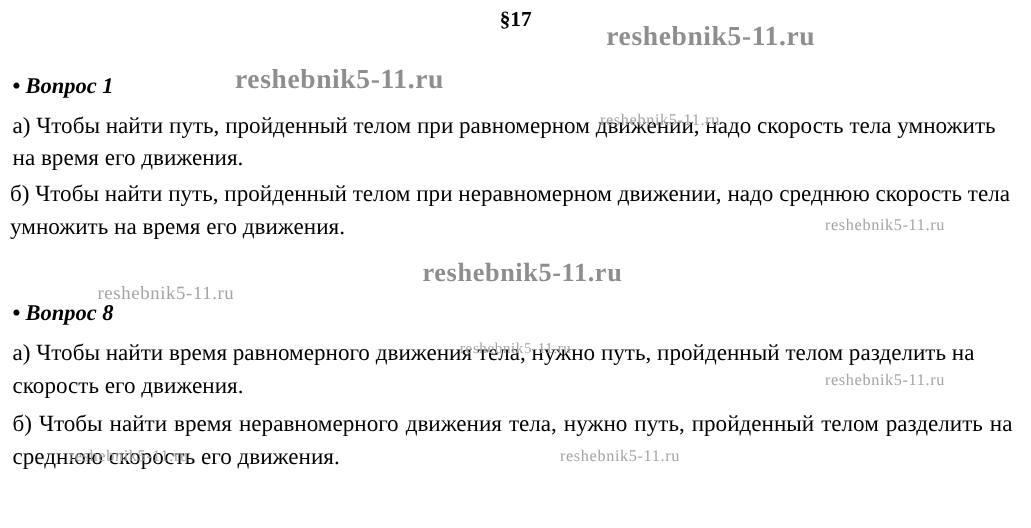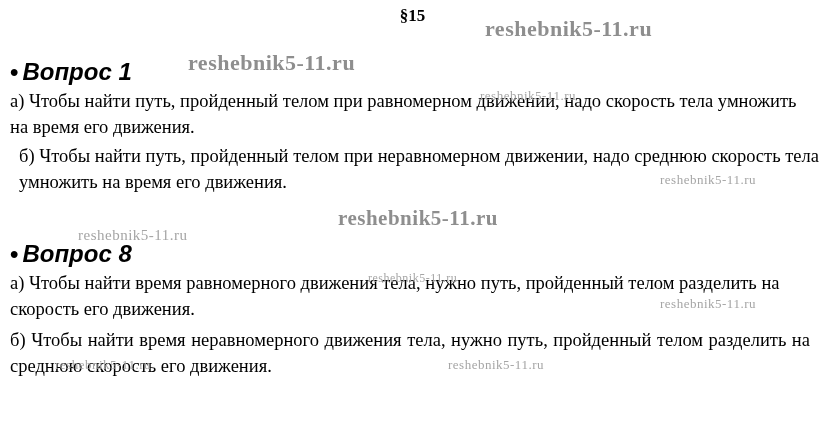--- a/index.html
+++ b/index.html
@@ -21,24 +21,24 @@
     top: 6px;
     left: 0;
     width: 825px;
     text-align: center;
     font-family: "Liberation Serif", serif;
     font-weight: bold;
     font-size: 17px;
   }
   .q-head {
     position: absolute;
-    font-family: Liberation Sans, sans-serif;
+    font-family: Liberation Serif, serif;
     font-weight: bold;
     font-style: italic;
-    font-size: 24px;
+    font-size: 18px;
     white-space: nowrap;
   }
   .q-bullet {
     font-style: normal;
     font-weight: bold;
     margin-right: 4px;
   }
   .para {
     position: absolute;
     font-family: "Liberation Serif", serif;
@@ -62,29 +62,29 @@
   .wm.light {
     color: #a5a5a5;
     font-weight: normal;
   }
 </style>
 </head>
 <body>
 
 <div id="page">
 
-  <div class="section-title">§15</div>
+  <div class="section-title">§17</div>
 
   <div class="q-head" style="top:58px; left:10px;">
     <span class="q-bullet">•</span><span>Вопрос 1</span>
   </div>
 
   <div class="para nojust" style="top:88px; left:10px; width:800px;">а) Чтобы найти путь, пройденный телом при равномерном движении, надо скорость тела умножить на время его движения.</div>
 
-  <div class="para" style="top:143px; left:19px; width:800px;">б) Чтобы найти путь, пройденный телом при неравномерном движении, надо среднюю скорость тела умножить на время его движения.</div>
+  <div class="para" style="top:143px; left:8px; width:800px;">б) Чтобы найти путь, пройденный телом при неравномерном движении, надо среднюю скорость тела умножить на время его движения.</div>
 
   <div class="q-head" style="top:240px; left:10px;">
     <span class="q-bullet">•</span><span>Вопрос 8</span>
   </div>
 
   <div class="para" style="top:327px; left:10px; width:800px;">б) Чтобы найти время неравномерного движения тела, нужно путь, пройденный телом разделить на среднюю скорость его движения.</div>
 
   <div class="para nojust" style="top:270px; left:10px; width:800px;">а) Чтобы найти время равномерного движения тела, нужно путь, пройденный телом разделить на скорость его движения.</div>
 
   <div class="wm" style="top:16px; left:485px; font-size:22px;">reshebnik5-11.ru</div>

